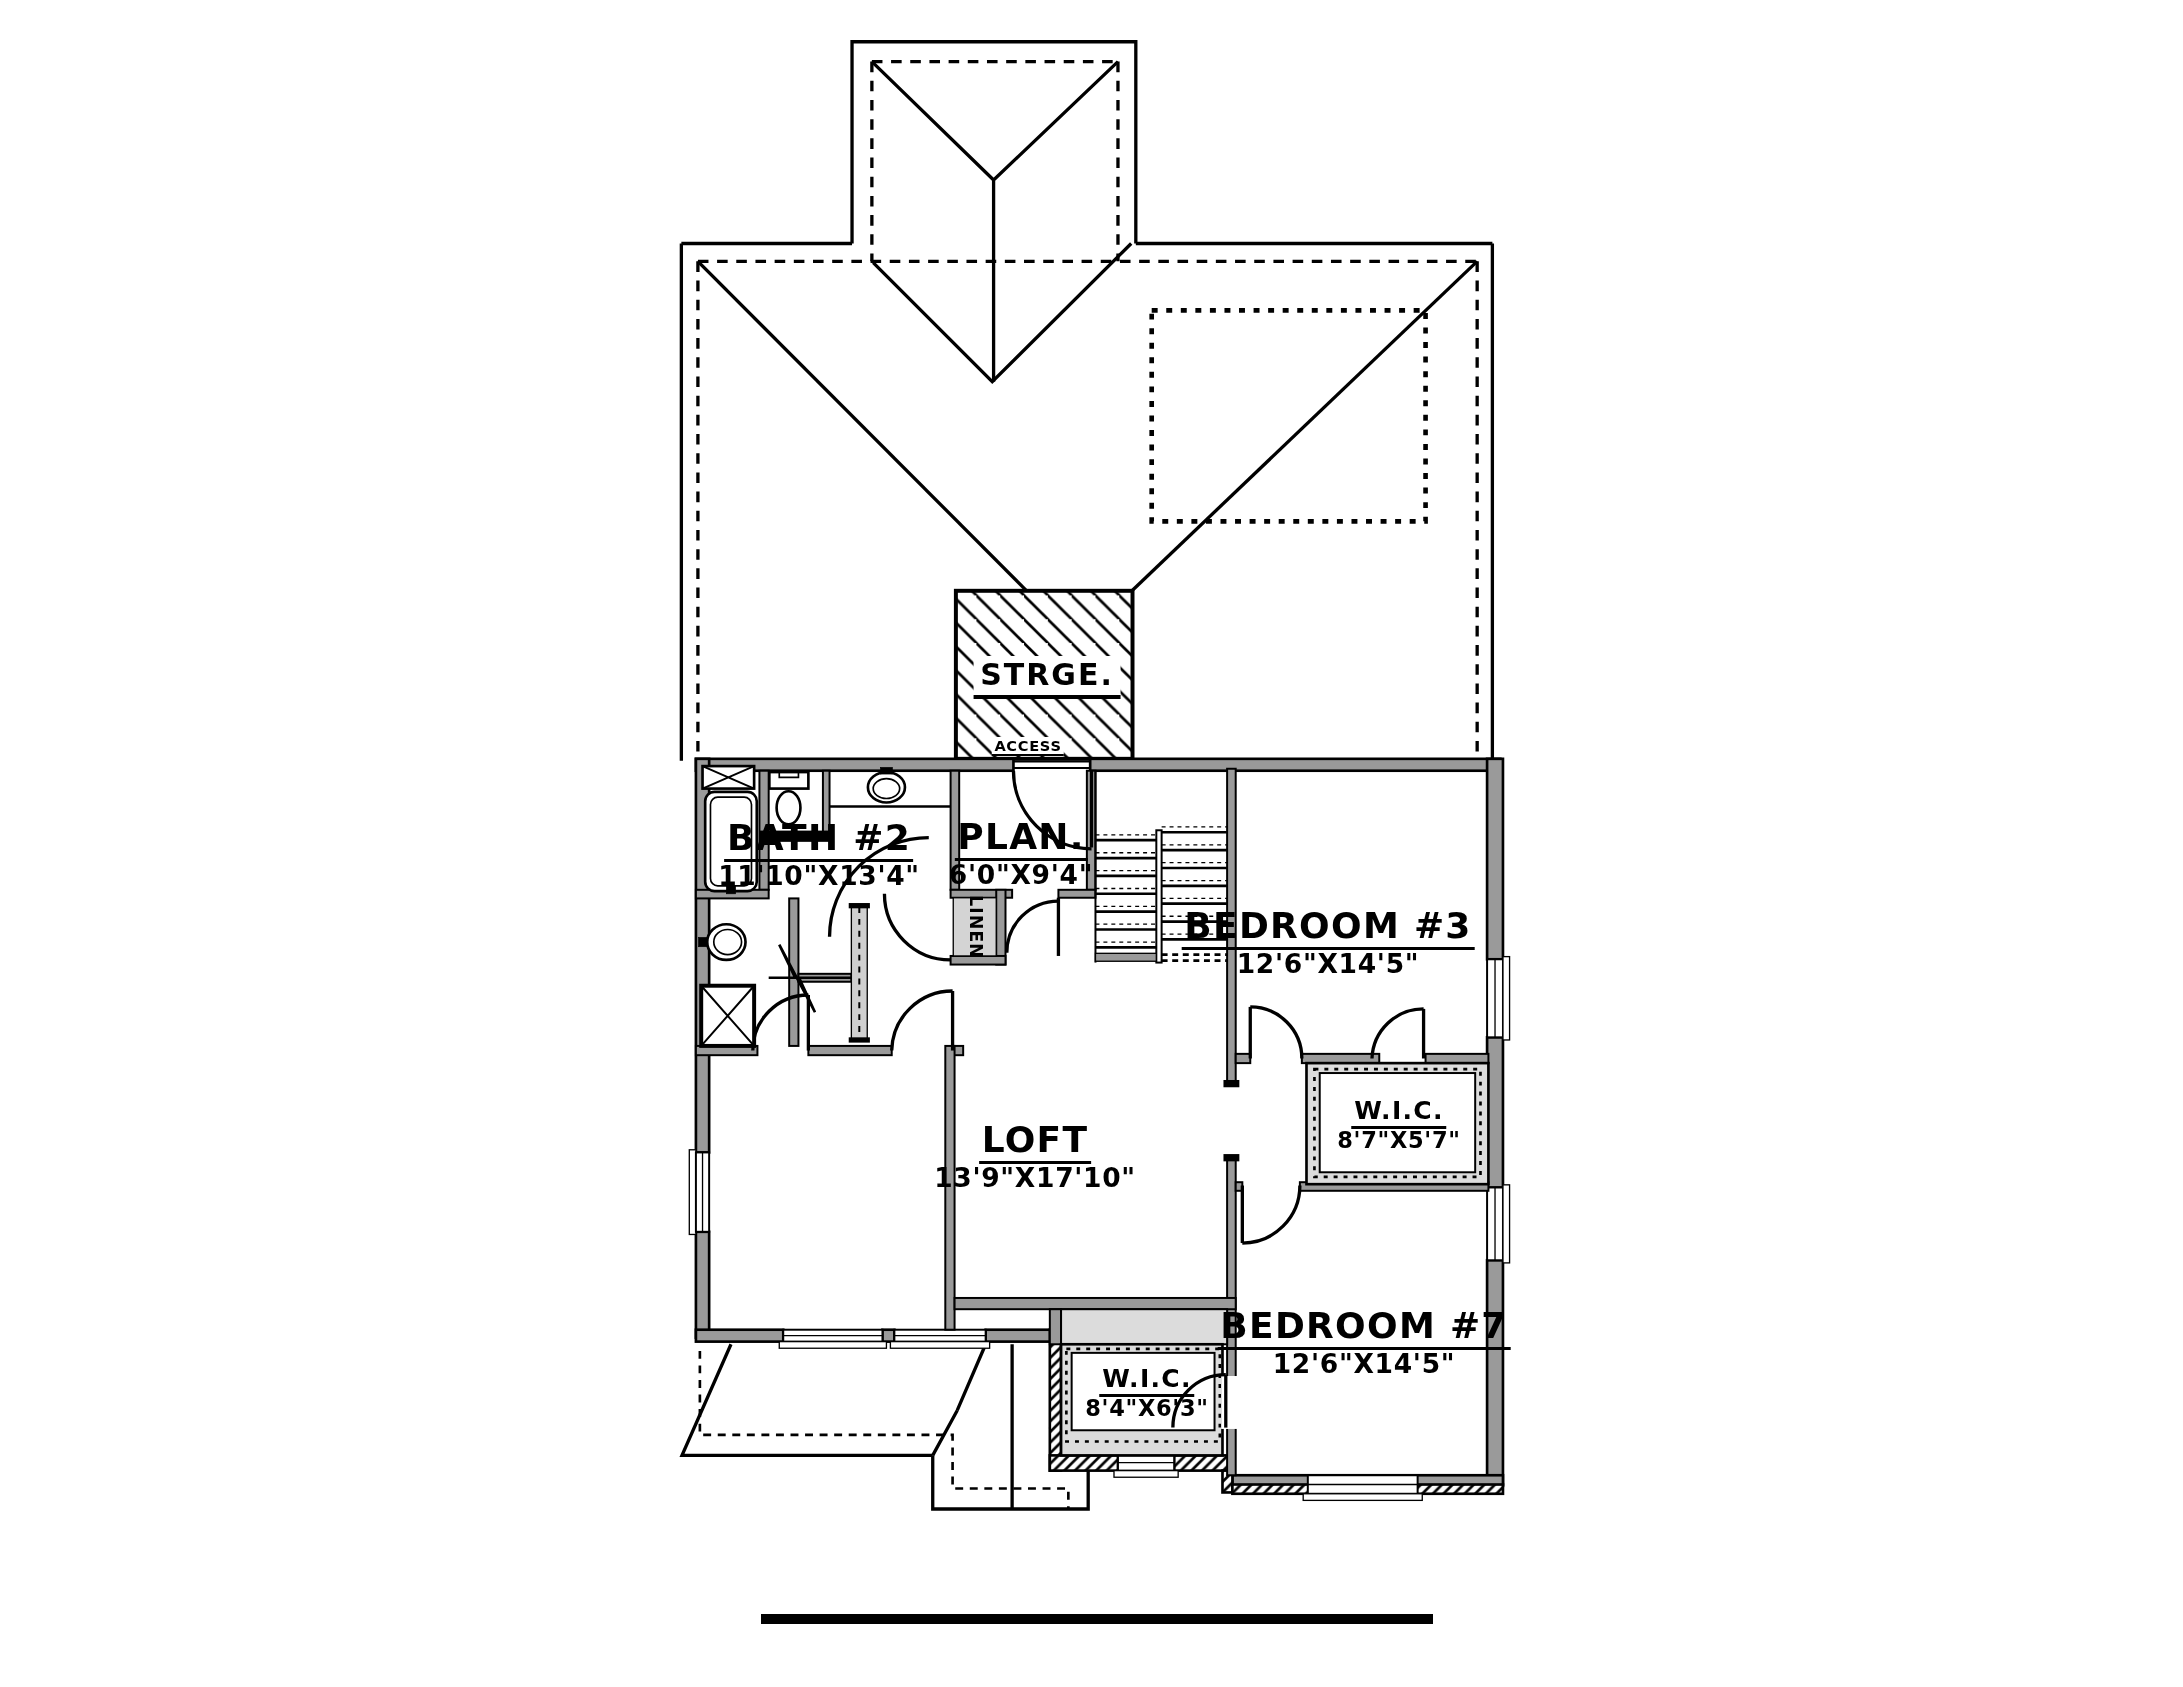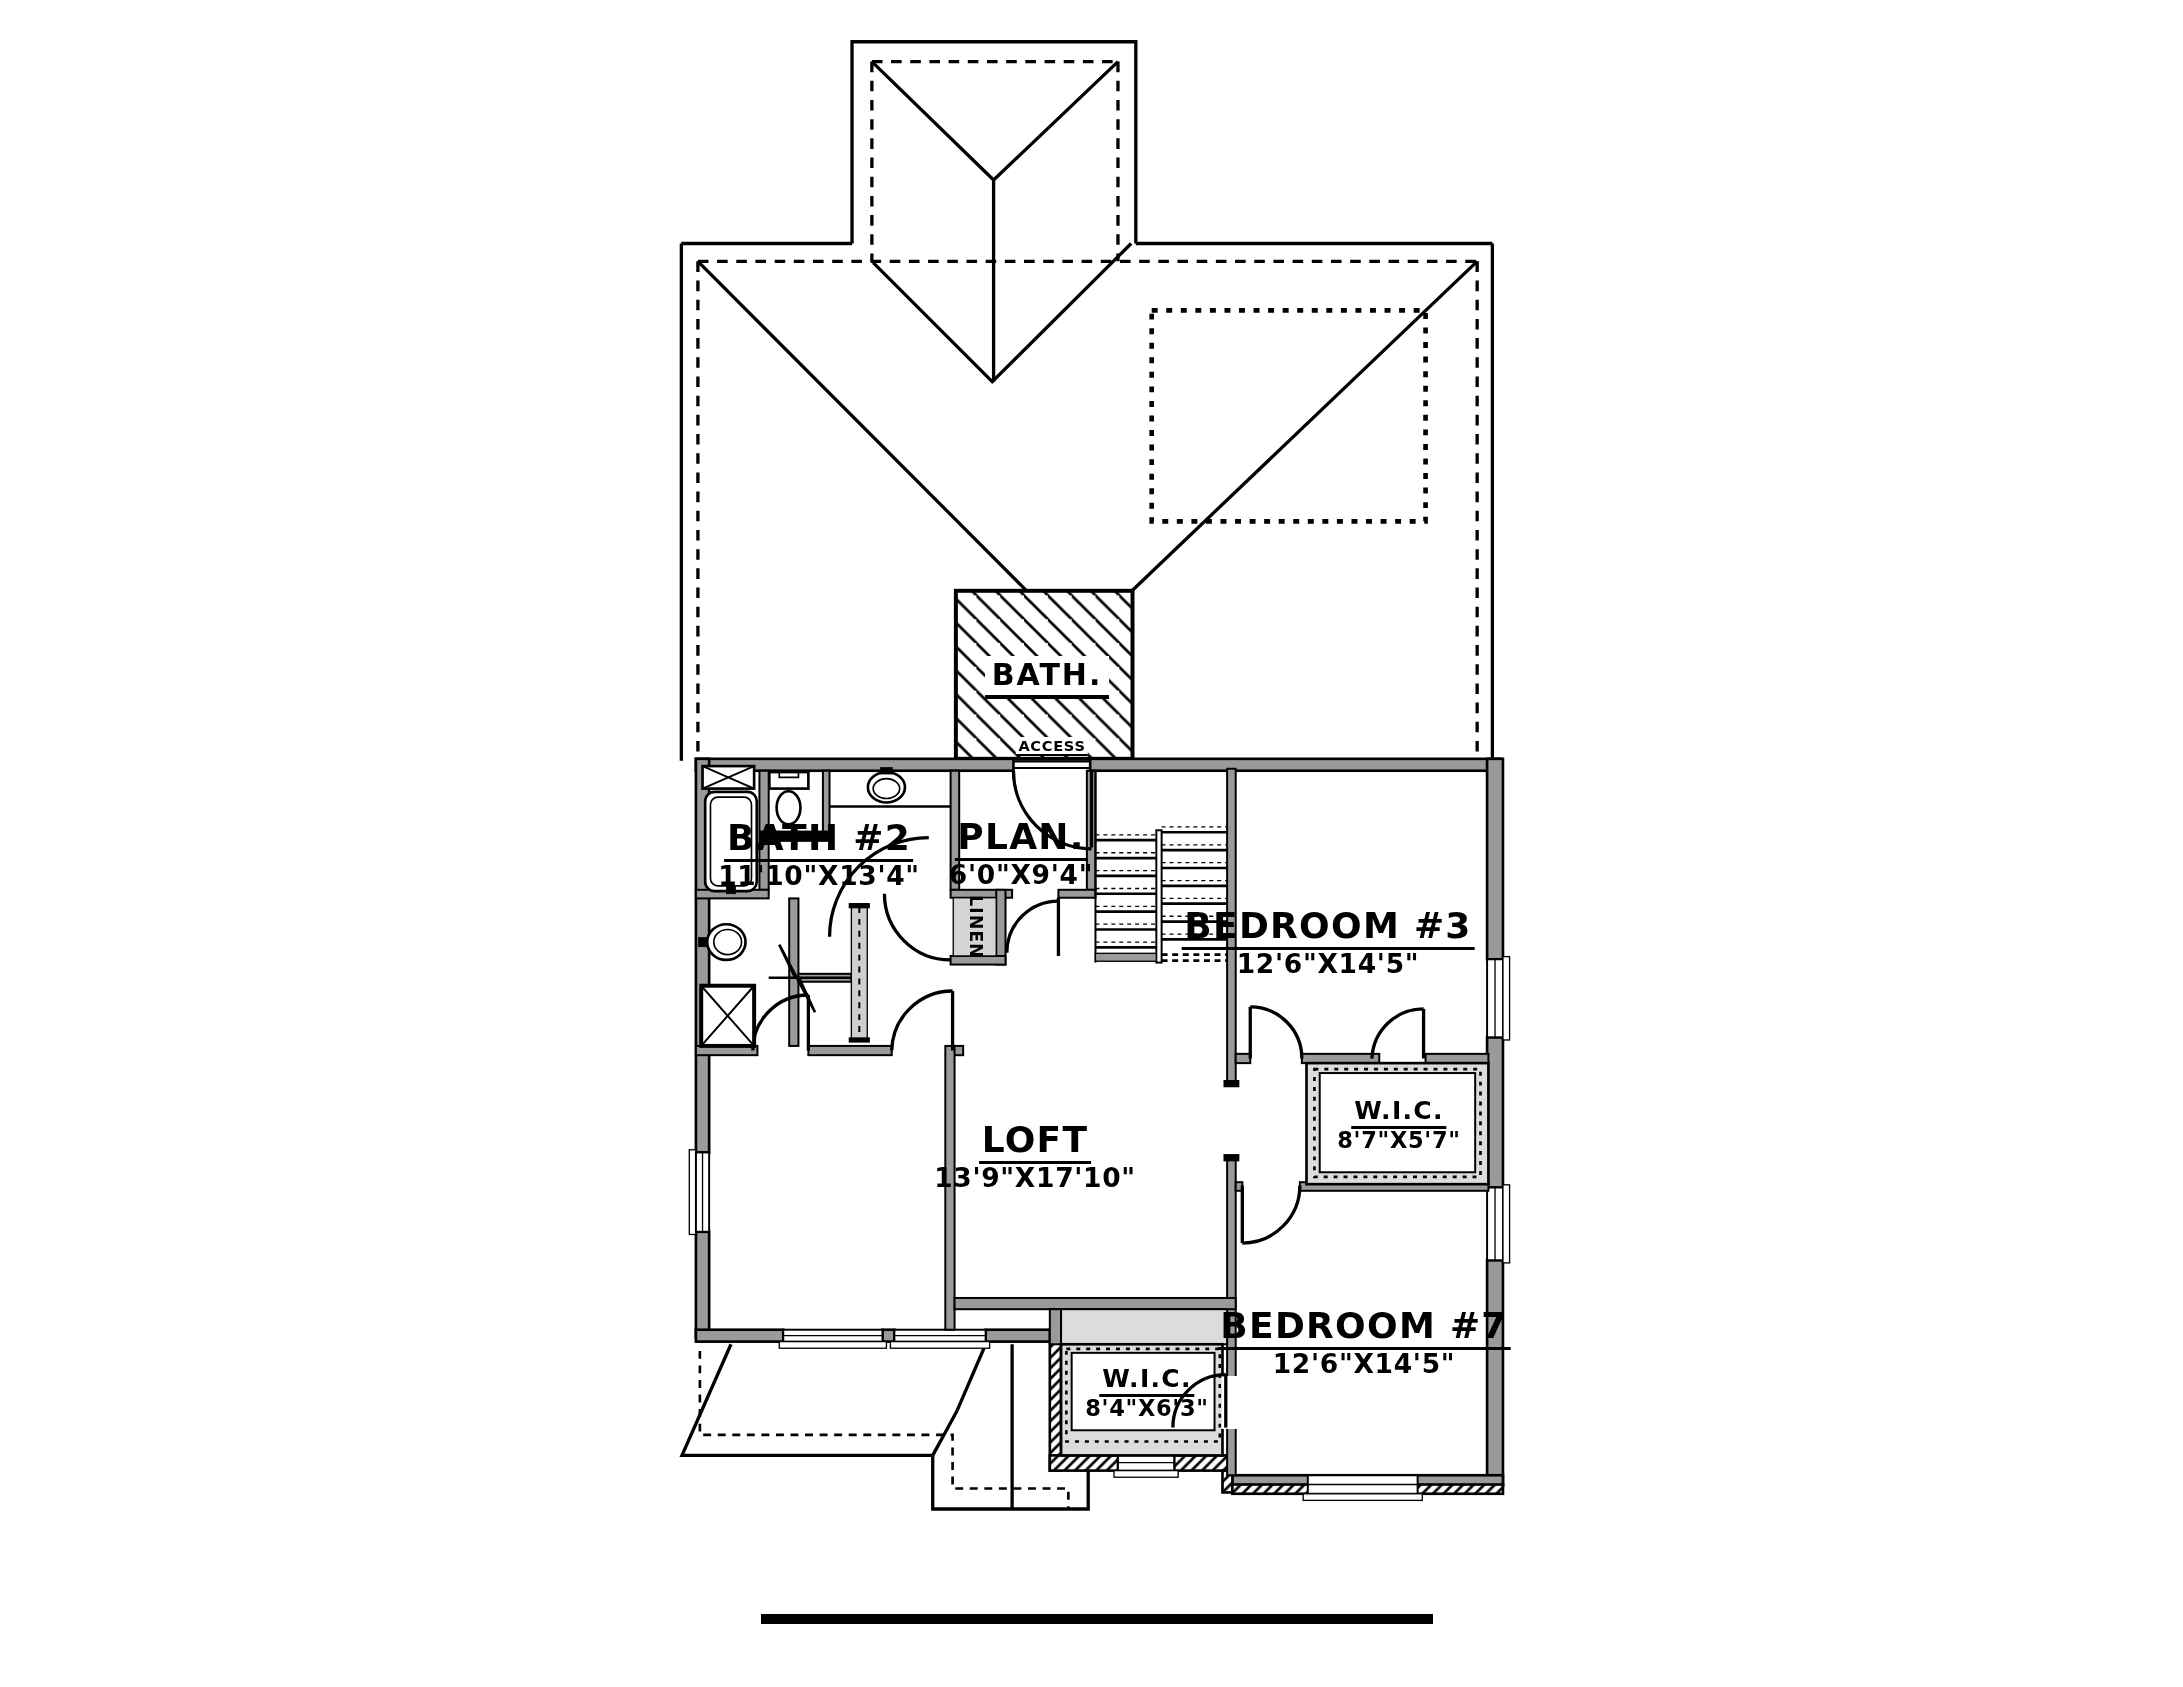--- a/index.html
+++ b/index.html
@@ -299,23 +299,23 @@
       <rect x="1056" y="1417" width="14" height="14" fill="#000" stroke-width="1"></rect>
     </g>
     <g>
       <rect x="1060" y="1490" width="80" height="91" stroke-width="6"></rect>
       <path d="M1060,1490 L1140,1581 M1140,1490 L1060,1581" stroke-width="3" fill="none"></path>
     </g>
   </g>
 </svg>
 
   <div class="label" style="left:1047px;top:659px;">
-    <span class="mech-label">BATH.</span>
-  </div>
-  <div class="label" style="left:1052px;top:738px;">
+    <span class="mech-label">STRGE.</span>
+  </div>
+  <div class="label" style="left:1028px;top:738px;">
     <span class="access-label">ACCESS</span>
   </div>
 
   <div class="label" style="left:819px;top:819px;">
     <span class="room-name">BATH #2</span><br>
     <span class="room-dims">11'10"X13'4"</span>
   </div>
 
   <div class="label" style="left:1021px;top:818px;">
     <span class="room-name">PLAN.</span><br>

